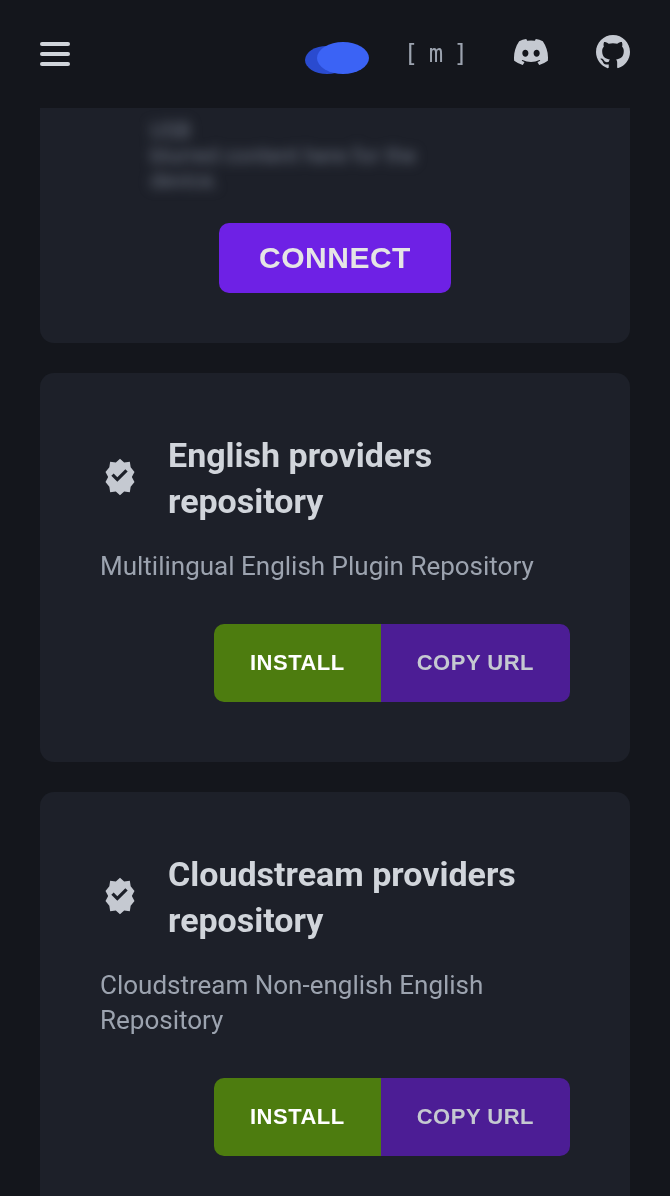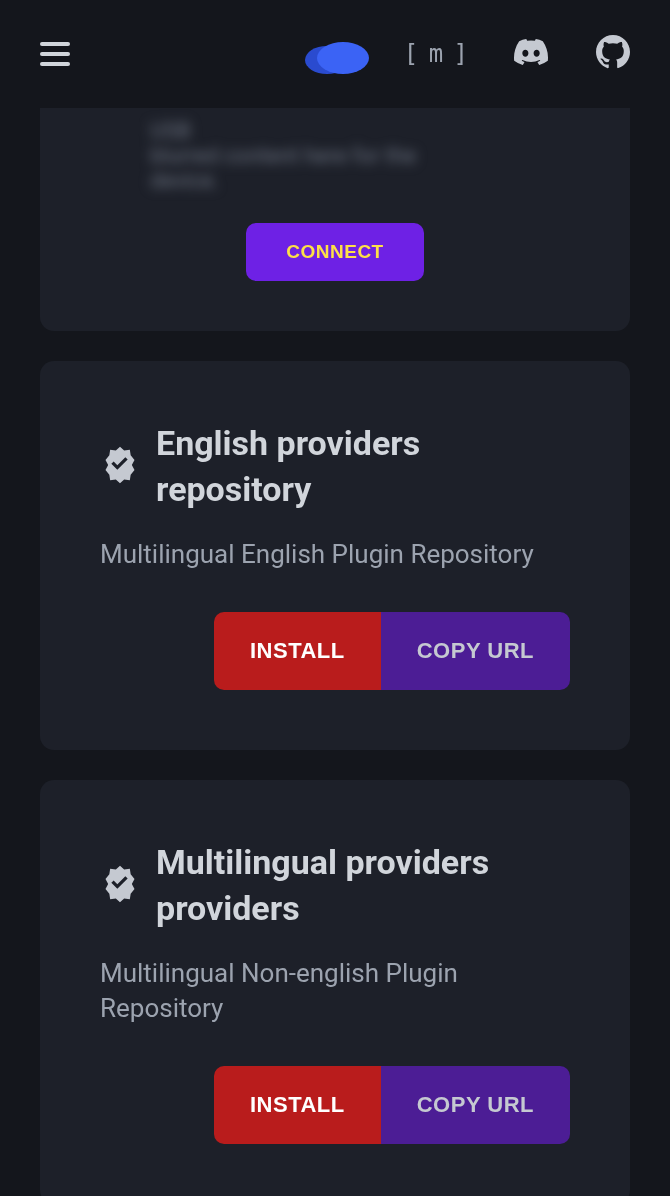--- a/index.html
+++ b/index.html
@@ -56,59 +56,59 @@
       padding: 0 70px 30px 110px;
     }
     .connect-card {
       margin: 0 40px;
       padding: 0 0 50px 0;
       display: flex;
       justify-content: center;
     }
     .btn-primary {
       background-color: #6e21e5;
-      color: #fde047;
+      color: #e5e5e5;
       border: none;
       padding: 18px 40px;
-      font-size: 19px;
+      font-size: 30px;
       font-weight: 700;
       border-radius: 10px;
       cursor: pointer;
       letter-spacing: 0.5px;
     }
     .card {
       background-color: #1d2029;
       border-radius: 14px;
       margin: 30px 40px 0 40px;
       padding: 60px 60px 60px 60px;
     }
     .card-header {
       display: flex;
       align-items: center;
-      gap: 16px;
+      gap: 28px;
       margin-bottom: 24px;
     }
     .card-title {
       color: #d1d5db;
       font-size: 34px;
       font-weight: 700;
       line-height: 1.35;
     }
     .card-subtitle {
       color: #9ca3af;
       font-size: 26px;
       line-height: 1.35;
       margin-bottom: 40px;
     }
     .button-group {
       display: flex;
       justify-content: flex-end;
     }
     .btn-install {
-      background-color: #b91c1c;
+      background-color: #4d7c0f;
       color: #ffffff;
       border: none;
       padding: 26px 36px;
       font-size: 22px;
       font-weight: 700;
       border-radius: 10px 0 0 10px;
       cursor: pointer;
       letter-spacing: 0.5px;
     }
     .btn-copy {
@@ -189,20 +189,20 @@
   </div>
 </div>
 
 <div class="card">
   <div class="card-header">
     <span class="verified-badge">
       <svg width="40" height="40" viewBox="0 0 24 24" fill="#c5c9d1">
         <path d="M12 1l2.5 2.3 3.4-.5.5 3.4L20.7 9l-1.6 3 1.6 3-2.3 2.8-.5 3.4-3.4-.5L12 23l-2.5-2.3-3.4.5-.5-3.4L3.3 15l1.6-3-1.6-3 2.3-2.8.5-3.4 3.4.5L12 1zm-1.6 13.9l6.2-6.2-1.4-1.4-4.8 4.8-2.2-2.2-1.4 1.4 3.6 3.6z"></path>
       </svg>
     </span>
-    <h2 class="card-title">Multilingual providers providers</h2>
-  </div>
-  <p class="card-subtitle">Multilingual Non-english Plugin Repository</p>
+    <h2 class="card-title">Cloudstream providers repository</h2>
+  </div>
+  <p class="card-subtitle">Cloudstream Non-english English Repository</p>
   <div class="button-group">
     <button class="btn-install">INSTALL</button>
     <button class="btn-copy">COPY URL</button>
   </div>
 </div>
 
 </body></html>

